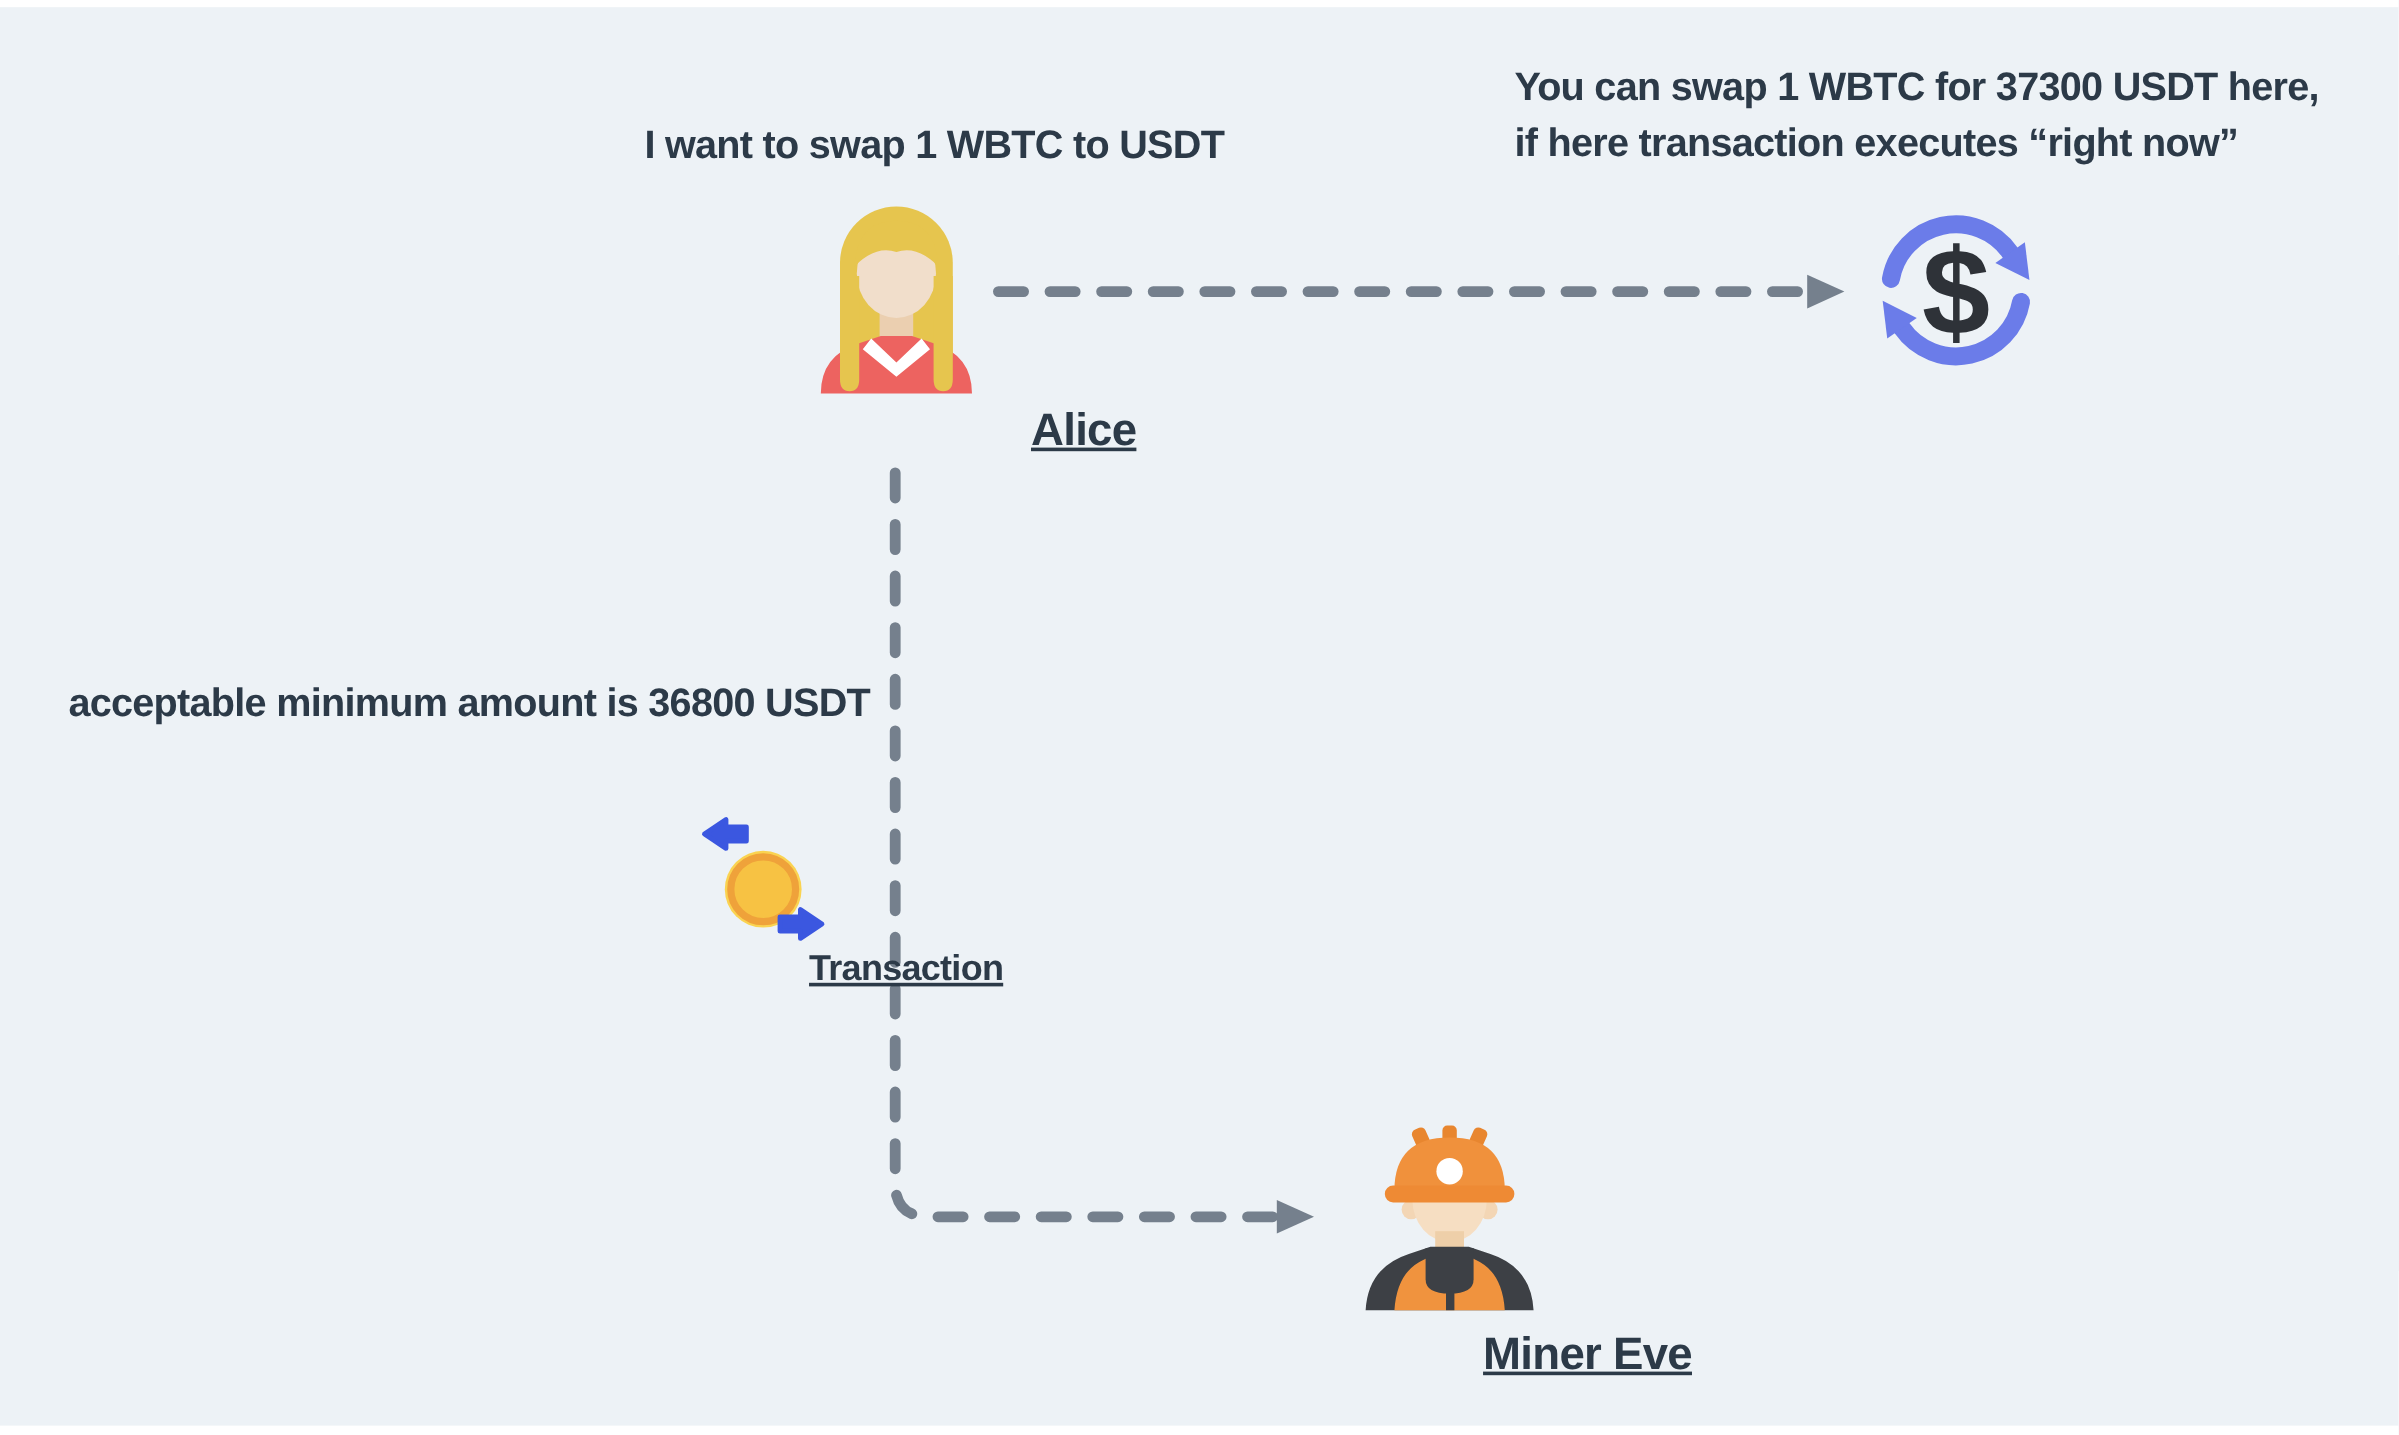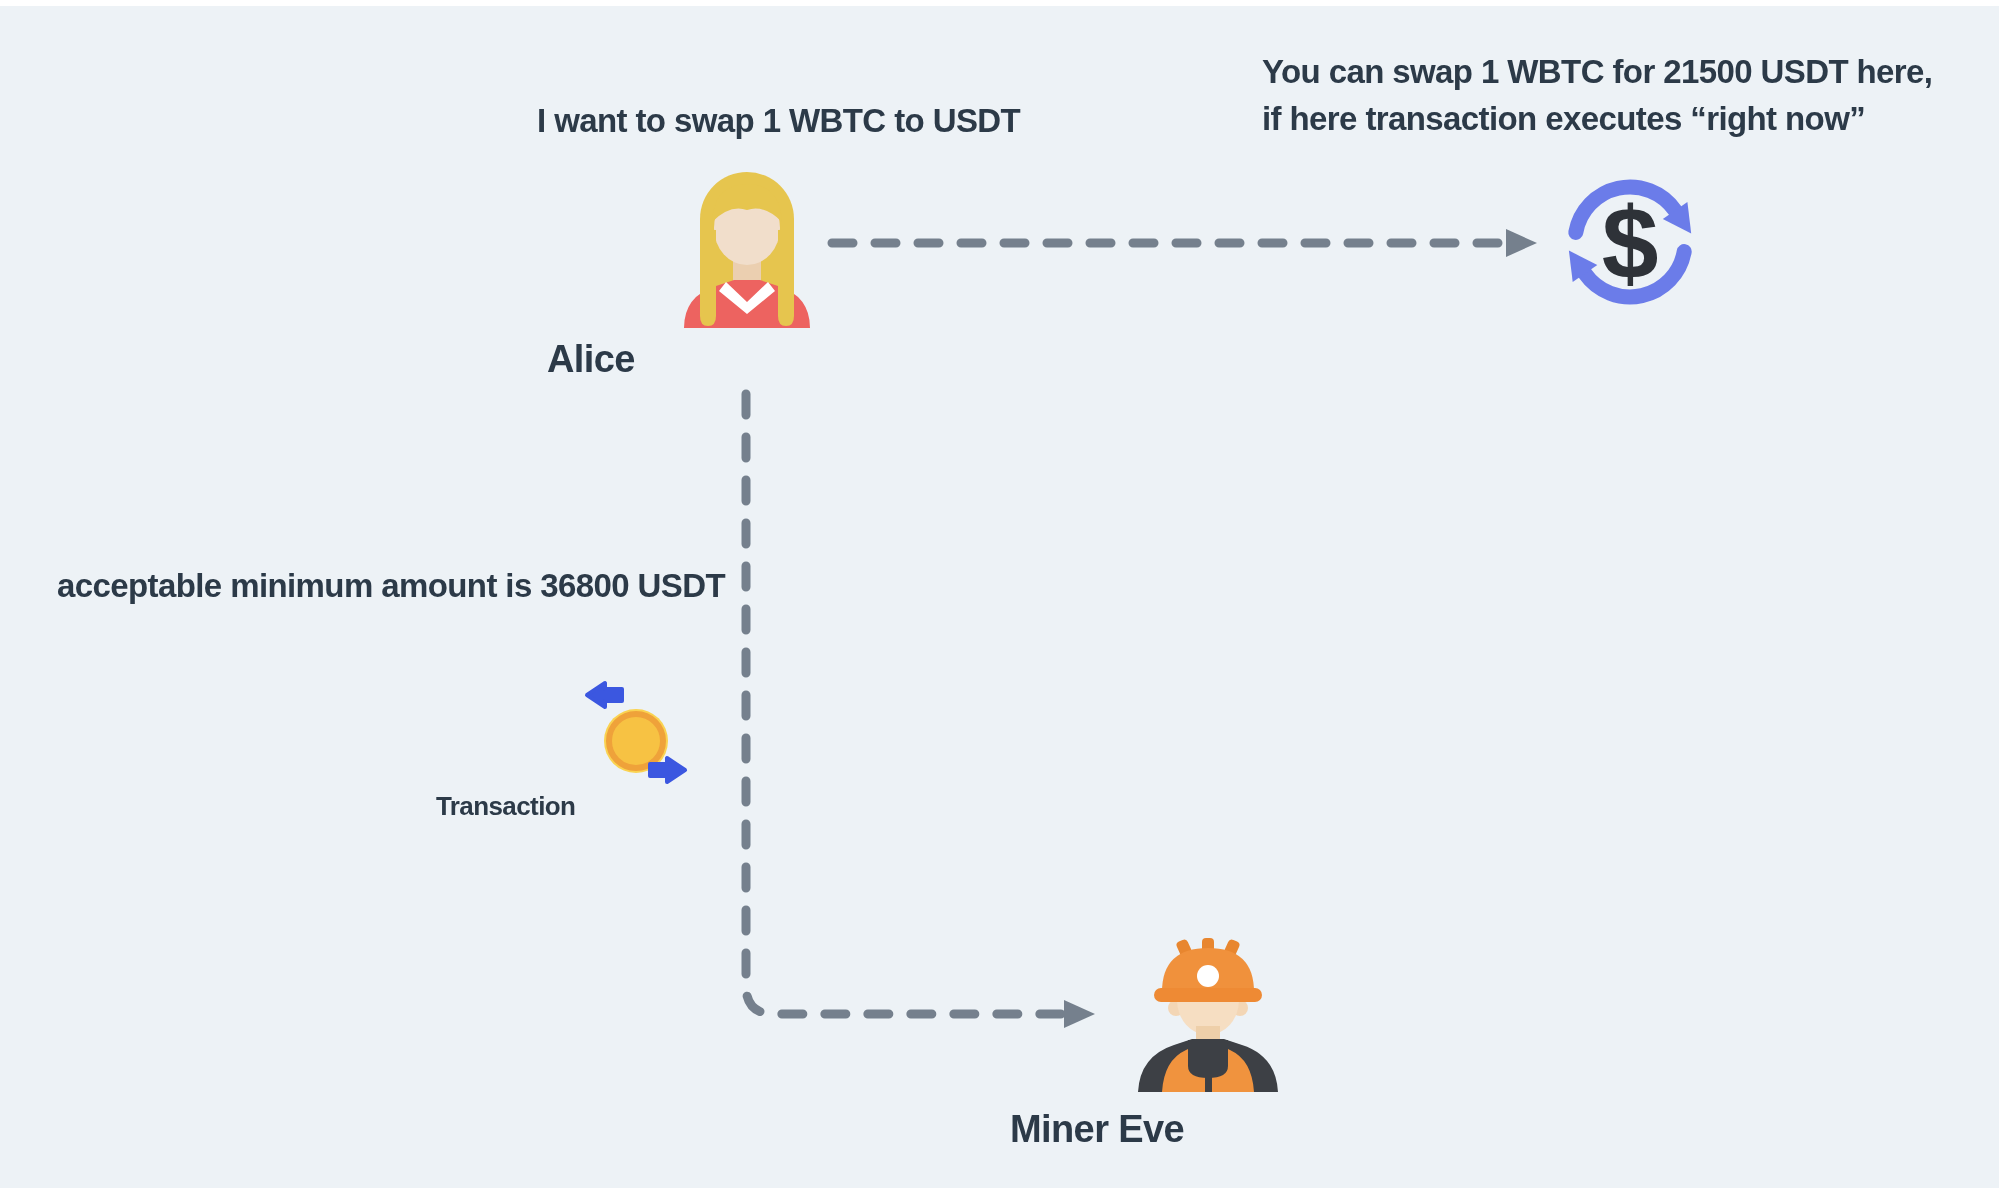--- a/index.html
+++ b/index.html
@@ -25,24 +25,25 @@
   }
   .caption .line{display:block;}
 
   .node{position:absolute;}
   .node-label{
     position:absolute;
     font-weight:700;
     font-size:38px;
     letter-spacing:-0.6px;
     color:#2c3a48;
-    text-align:left;
+    text-align:right;
     white-space:nowrap;
+    text-decoration:underline;
   }
-  .small-label{font-size:26px;}
+  .small-label{font-size:30px;}
 
   svg{display:block;}
   #connector-layer{position:absolute;left:0;top:0;pointer-events:none;}
   .dash{fill:none;stroke:#75808d;stroke-width:9;stroke-linecap:round;stroke-dasharray:21 22;}
   .dash-head{fill:#75808d;}
 </style>
 </head>
 <body>
 
 <div id="canvas">
@@ -59,21 +60,21 @@
       <path class="dash" d="M746 394 V986 Q746 1014 774 1014 H1064"></path>
       <polygon class="dash-head" points="1064,1000 1095,1014 1064,1028"></polygon>
     </g>
   </svg>
 
   <div class="caption" style="left:537px;top:73px;line-height:40px;margin-top:28px;">
     <span class="line">I want to swap 1 WBTC to USDT</span>
   </div>
 
   <div class="caption" style="left:1262px;top:48px;line-height:47px;">
-    <span class="line">You can swap 1 WBTC for 21500 USDT here,</span>
+    <span class="line">You can swap 1 WBTC for 37300 USDT here,</span>
     <span class="line">if here transaction executes “right now”</span>
   </div>
 
   <div class="caption" style="left:57px;top:563px;line-height:46px;">
     <span class="line">acceptable minimum amount is 36800 USDT</span>
   </div>
 
   <div class="node" style="left:676px;top:168px;">
     <svg width="142" height="162" viewBox="0 0 142 162">
       <path d="M24,51 A47,47 0 0 1 118,51 L118,148 Q118,158 108,158 L34,158 Q24,158 24,148 Z" fill="#e6c54e"></path>

